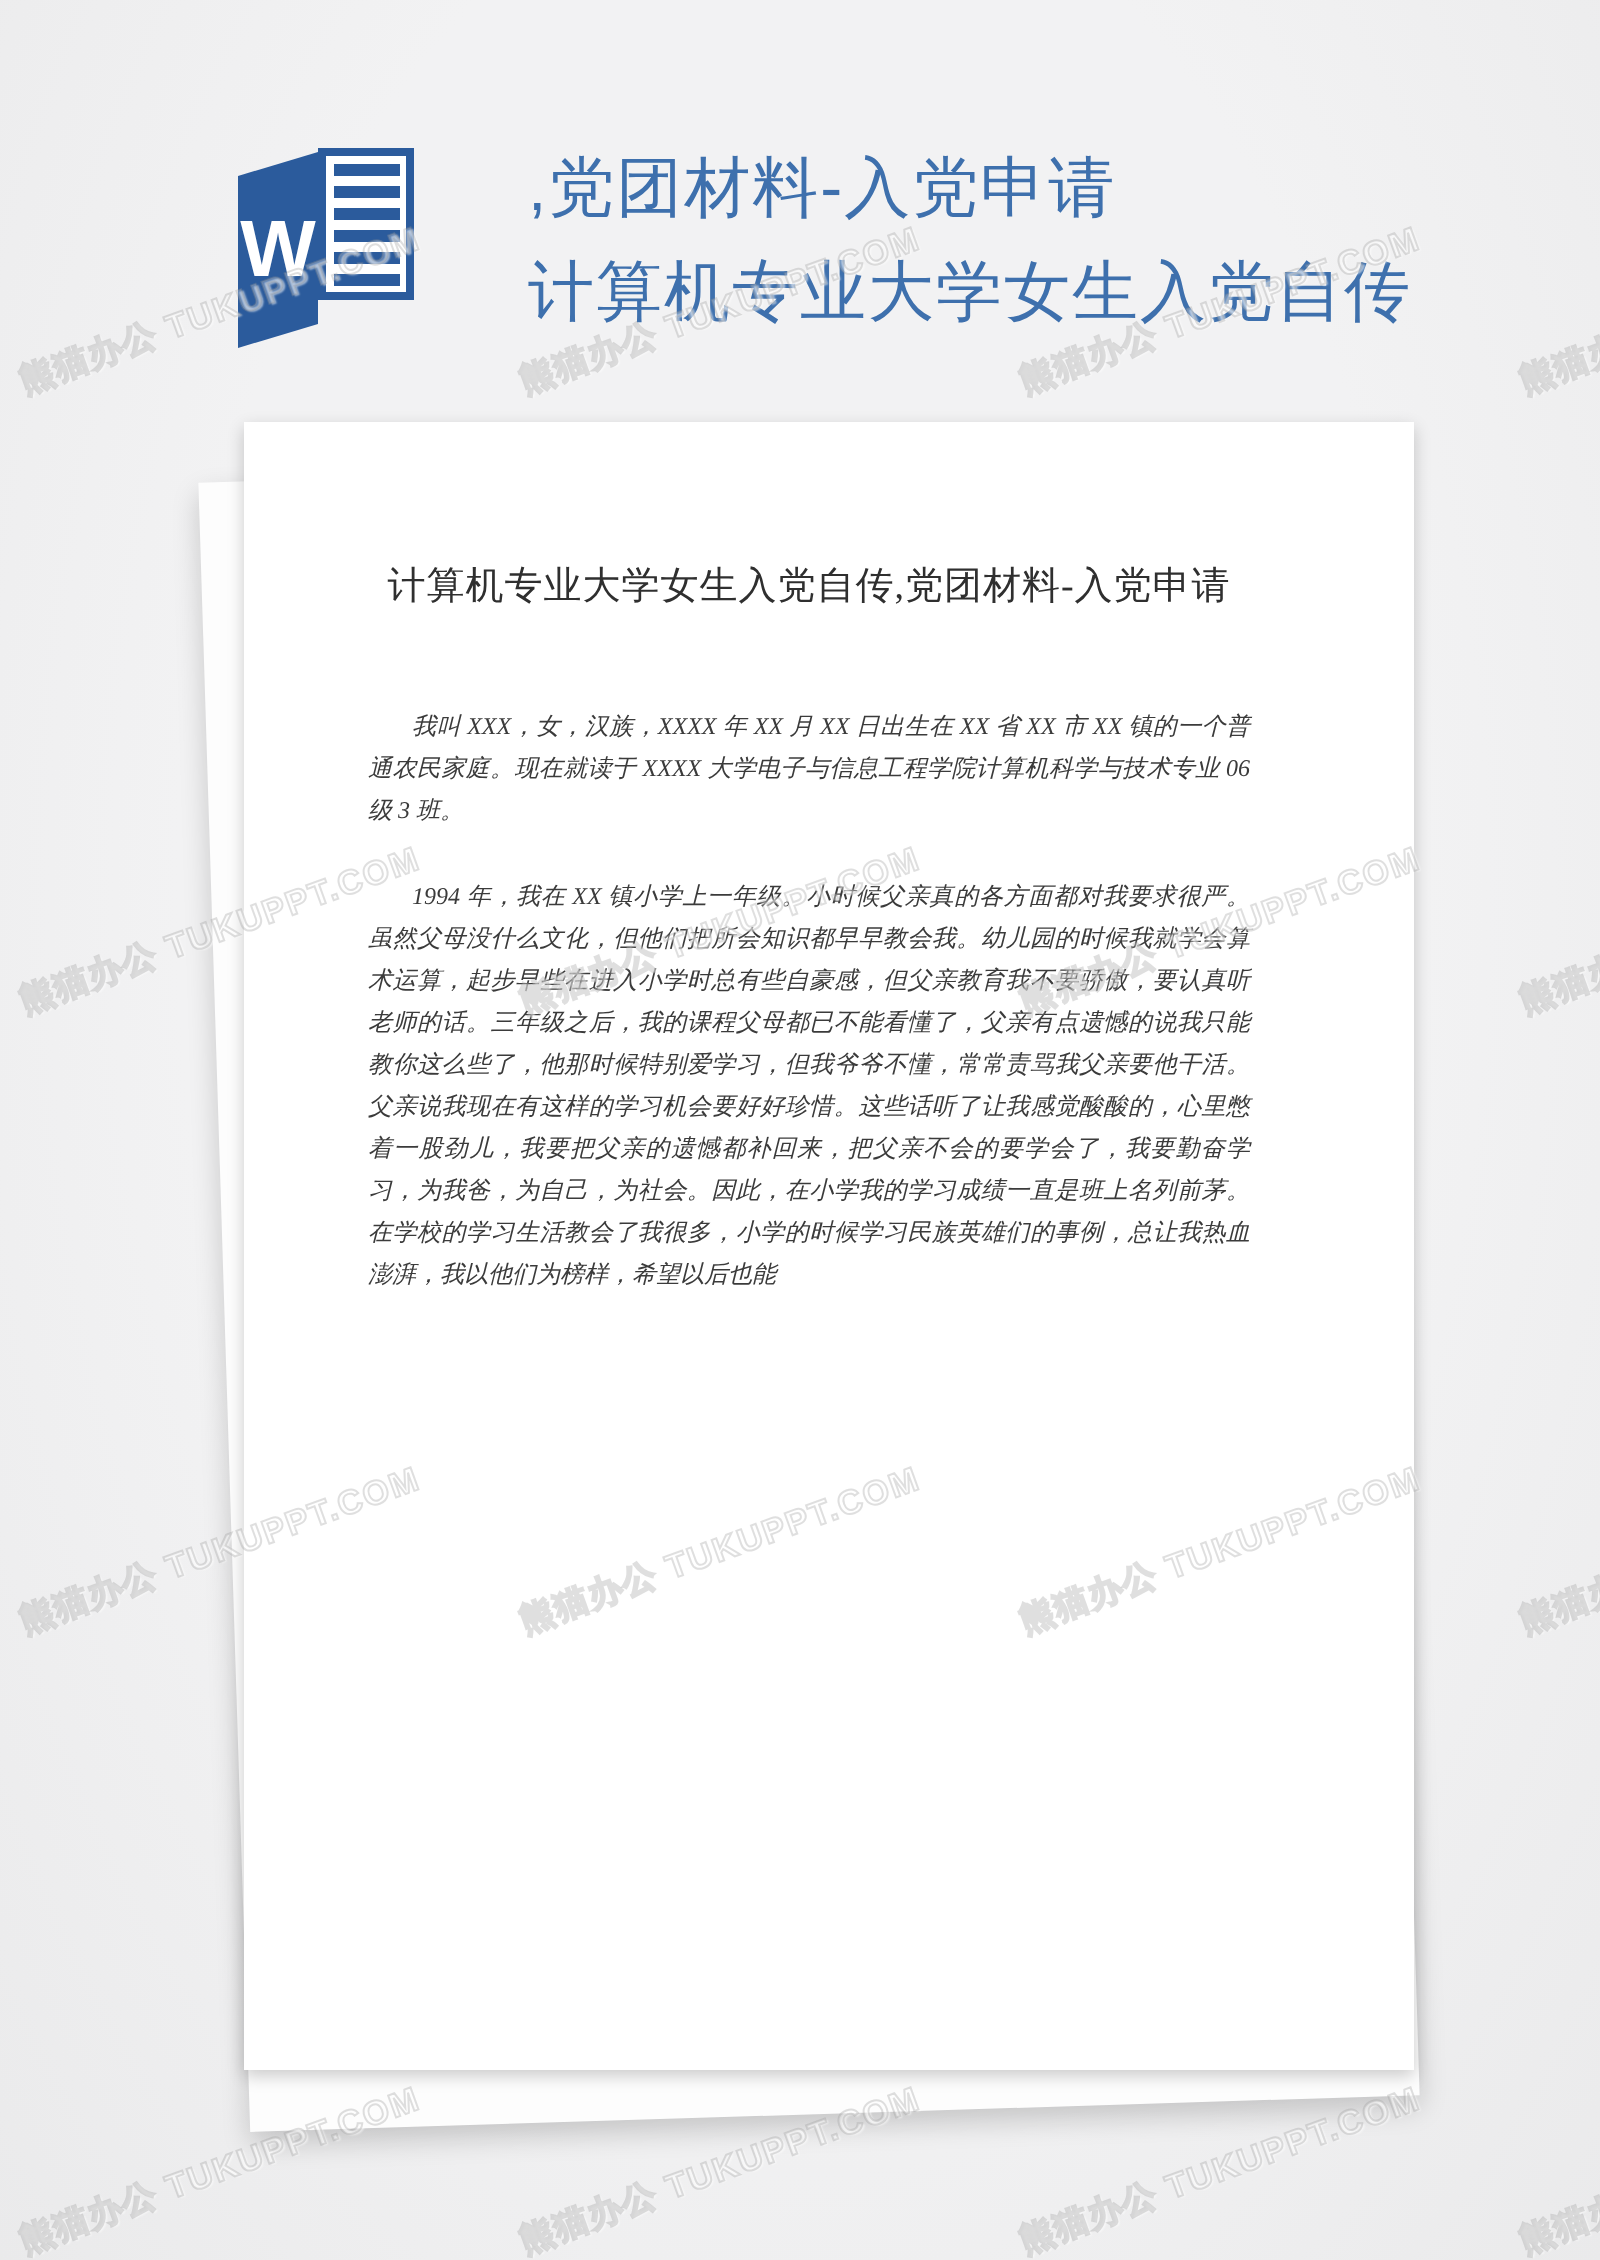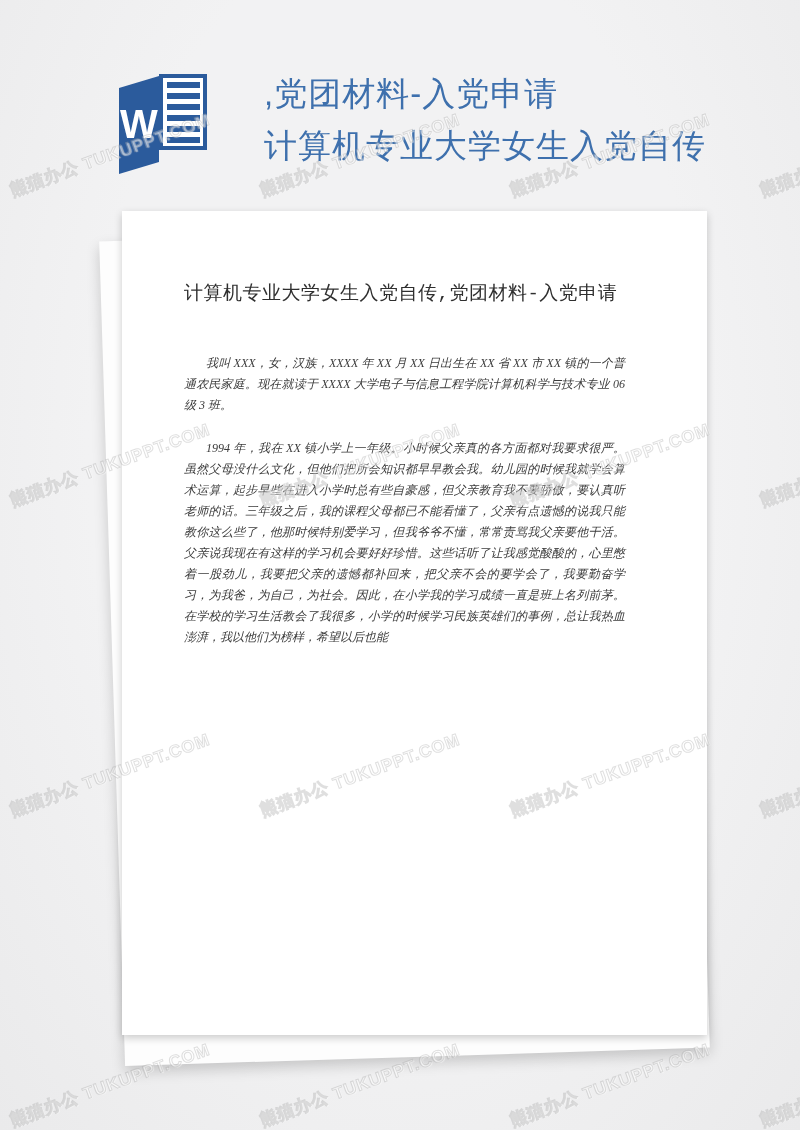--- a/index.html
+++ b/index.html
@@ -34,23 +34,23 @@
     left: 122px; top: 211px; width: 585px; height: 824px;
     padding: 70px 82px 0 62px;
     box-shadow: 0 3px 8px rgba(0,0,0,0.20);
     z-index: 2;
     overflow: hidden;
     font-family: "Liberation Serif", "DejaVu Serif", serif;
     color: #3b3b3b;
   }
   .doc-title {
     font-size: 19px; font-weight: 400; color: #2f2f2f;
-    letter-spacing: 0.5px;
+    text-align: center; letter-spacing: 0.5px;
     line-height: 26px; margin-bottom: 46px;
-    font-family: Liberation Mono, monospace;
+    font-family: Liberation Serif, serif;
   }
   .doc-paragraph {
     font-size: 12px; line-height: 21px;
     text-align: justify;
     text-indent: 22px;
     margin-bottom: 22px;
     word-break: break-all;
     font-style: italic;
   }
 

